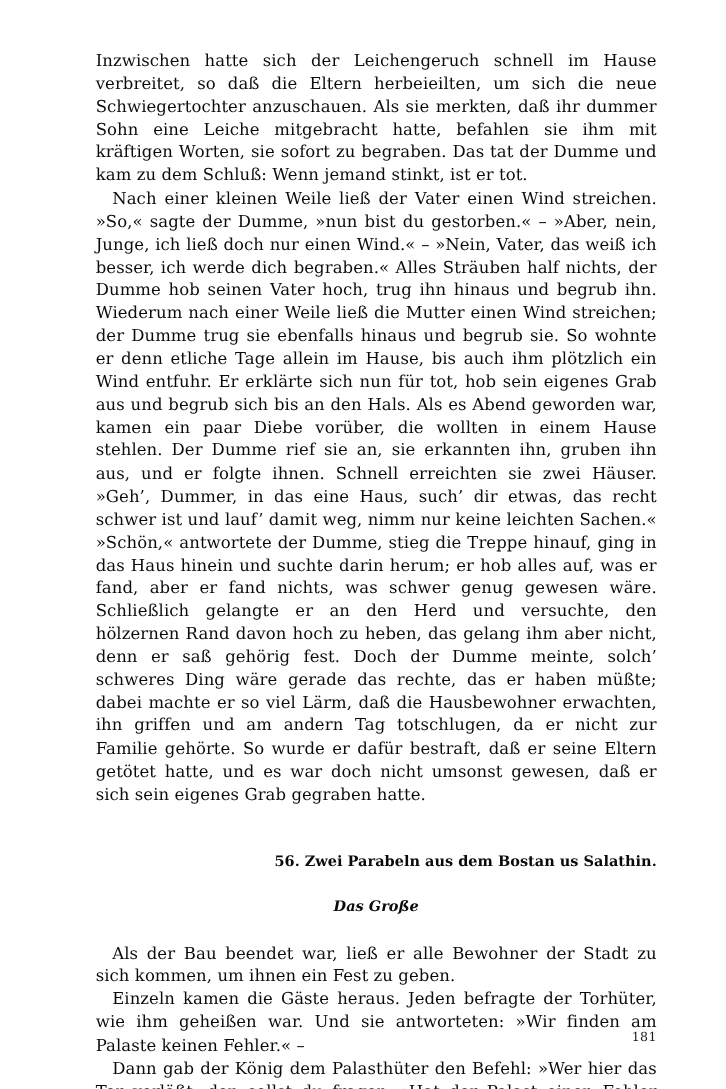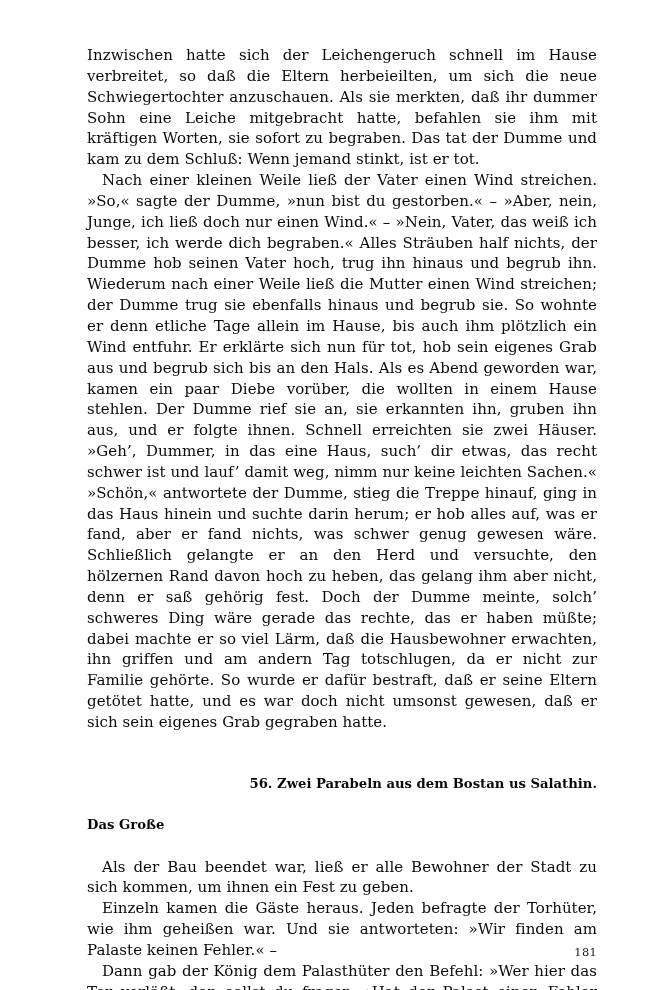--- a/index.html
+++ b/index.html
@@ -42,33 +42,34 @@
     margin: 0;
     padding: 0;
     text-align: right;
     font-size: 13.2px;
     font-weight: bold;
     line-height: 20.85px;
   }
   .sub-heading {
     margin: 0;
     padding: 0;
-    text-align: left;
+    text-align: center;
     font-size: 13.2px;
     font-weight: bold;
+    font-style: italic;
     line-height: 20.85px;
   }
   .gap-before-heading { height: 41px; }
   .gap-after-heading  { height: 20px; }
   .gap-after-sub      { height: 21px; }
 
   .folio {
     position: absolute;
     right: 63px;
-    bottom: 31px;
+    bottom: 41px;
     font-size: 11.4px;
     line-height: 13px;
     color: #1a1a1a;
     letter-spacing: 0.3px;
   }
 </style>
 </head>
 <body>
 
 <div class="page">

